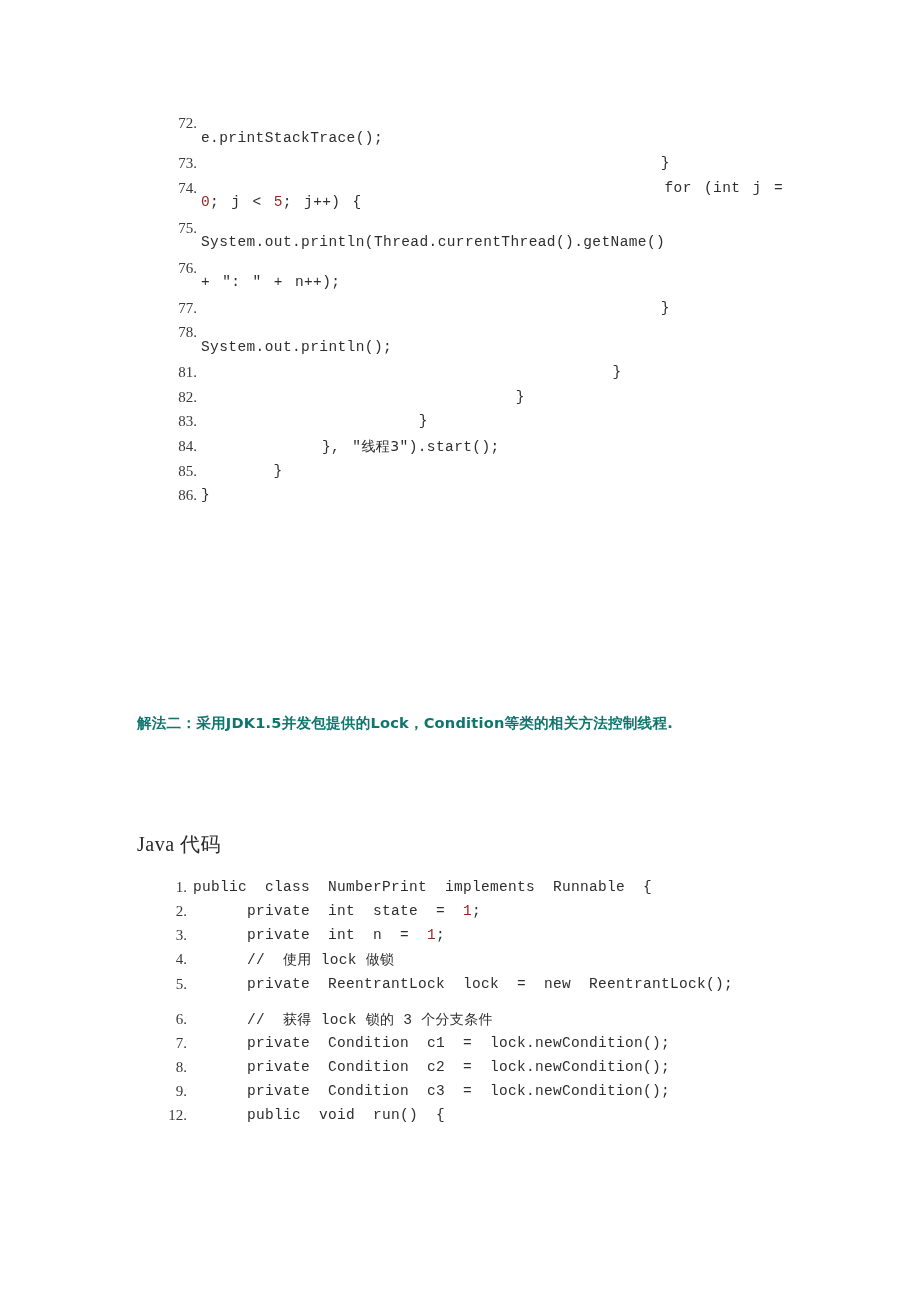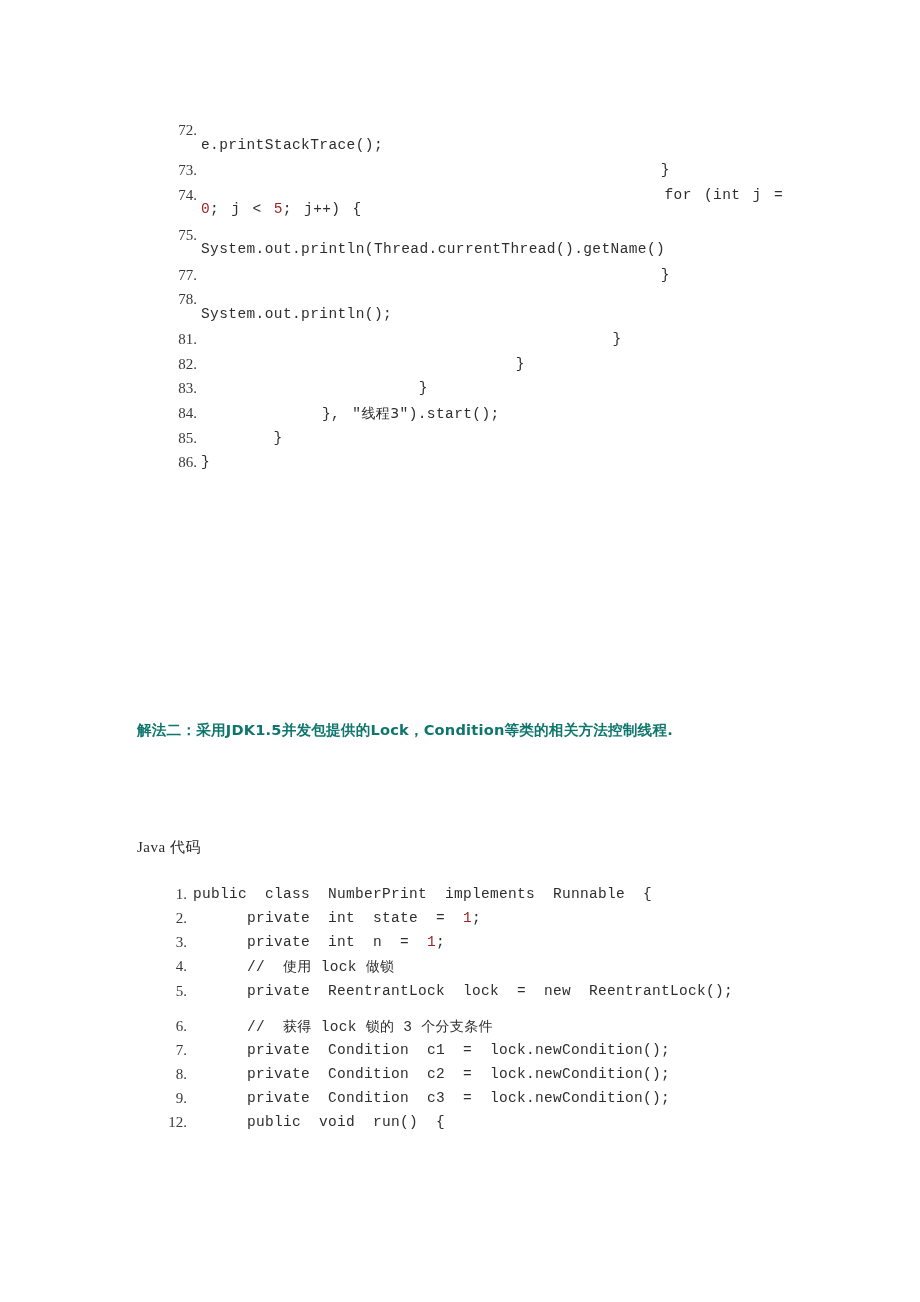--- a/index.html
+++ b/index.html
@@ -12,21 +12,21 @@
     width: 920px;
     height: 1302px;
     position: relative;
     font-family: "Liberation Serif", "DejaVu Serif", serif;
     color: #000000;
     overflow: hidden;
   }
 
   .page {
     position: absolute;
-    left: 0; top: 15px;
+    left: 0; top: 8px;
     width: 920px;
     height: 1182px;
     background: #ffffff;
   }
 
   
   .code-block {
     position: absolute;
     font-family: "Liberation Mono", "DejaVu Sans Mono", monospace;
     font-size: 14.5px;
@@ -110,21 +110,21 @@
     color: #0f766e;
     letter-spacing: 0.2px;
   }
 
   
   #code-caption {
     position: absolute;
     left: 137px;
     top: 823px;
     font-family: "Liberation Serif", "DejaVu Serif", serif;
-    font-size: 15px;
+    font-size: 20px;
     color: #2b2b2b;
     letter-spacing: 0.5px;
   }
 </style>
 </head>
 <body>
 
 <div class="page">
 
   <div class="code-block" id="listing-top">
@@ -142,20 +142,24 @@
     <div class="code-line wrap2">
       <span class="ln">74.</span>
       <span class="code-text">                                      for (int j = <span class="num">0</span>; j &lt; <span class="num">5</span>; j++) {</span>
     </div>
 
     <div class="code-line wrap2">
       <span class="ln">75.</span>
       <span class="code-text">                                          System.out.println(Thread.currentThread().getName()</span>
     </div>
 
+    <div class="code-line wrap2">
+      <span class="ln">76.</span>
+      <span class="code-text">                                                  + "<span>: </span>" + n++);</span>
+    </div>
 
     <div class="code-line">
       <span class="ln">77.</span>
       <span class="code-text">                                      }</span>
     </div>
 
     <div class="code-line wrap2">
       <span class="ln">78.</span>
       <span class="code-text">                                      System.out.println();</span>
     </div>

